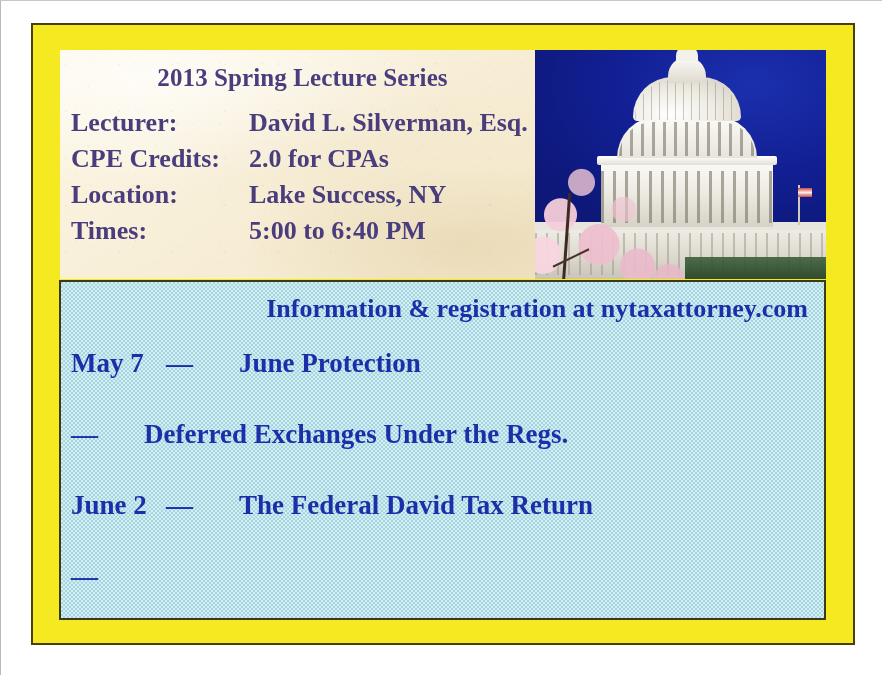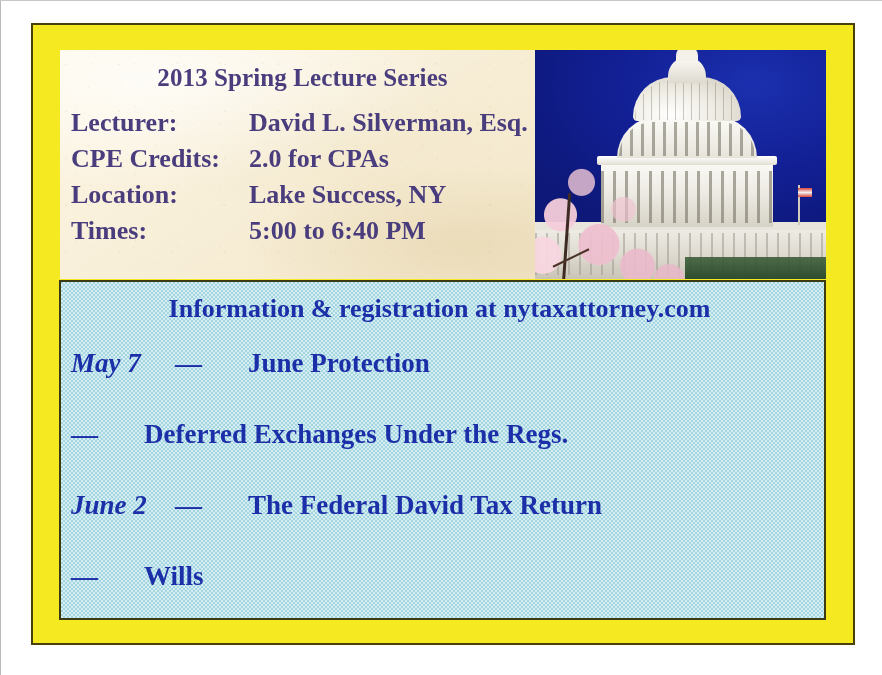--- a/index.html
+++ b/index.html
@@ -323,44 +323,44 @@
     background-size: 4px 4px;
     background-position: 0 0, 2px 2px;
     overflow: hidden;
   }
 
   .reg-line {
     position: absolute;
     left: 0;
     top: 12px;
     width: 100%;
-    text-align: center;
+    text-align: right;
     font-size: 26px;
     font-weight: bold;
     color: #1a2fa8;
-    padding-right: 6px;
+    padding-right: 16px;
     box-sizing: border-box;
   }
 
   .sessions {
     position: absolute;
     left: 10px;
     top: 66px;
     width: 745px;
   }
   .session-row {
     display: flex;
     align-items: baseline;
     height: 71px;
     font-size: 27px;
     font-weight: bold;
     color: #1a2fa8;
     white-space: nowrap;
   }
-  .session-date  { width: 104px; flex: none; font-style: italic; }
+  .session-date  { width: 95px; flex: none; }
   .session-dash  { width: 73px;  flex: none; }
   .session-topic { flex: 1; }
 </style>
 </head>
 <body>
 
 <div id="page">
   <div class="page-rule-left"></div>
   <div class="page-rule-top"></div>
 
@@ -432,19 +432,18 @@
           <span class="session-dash">—</span>
           <span class="session-topic">Deferred Exchanges Under the Regs.</span>
         </div>
         <div class="session-row">
           <span class="session-date">June 2</span>
           <span class="session-dash">—</span>
           <span class="session-topic">The Federal David Tax Return</span>
         </div>
         <div class="session-row">
           <span class="session-dash">—</span>
-          <span class="session-topic">Wills</span>
         </div>
       </div>
     </div>
 
   </div>
 </div>
 
 </body></html>

